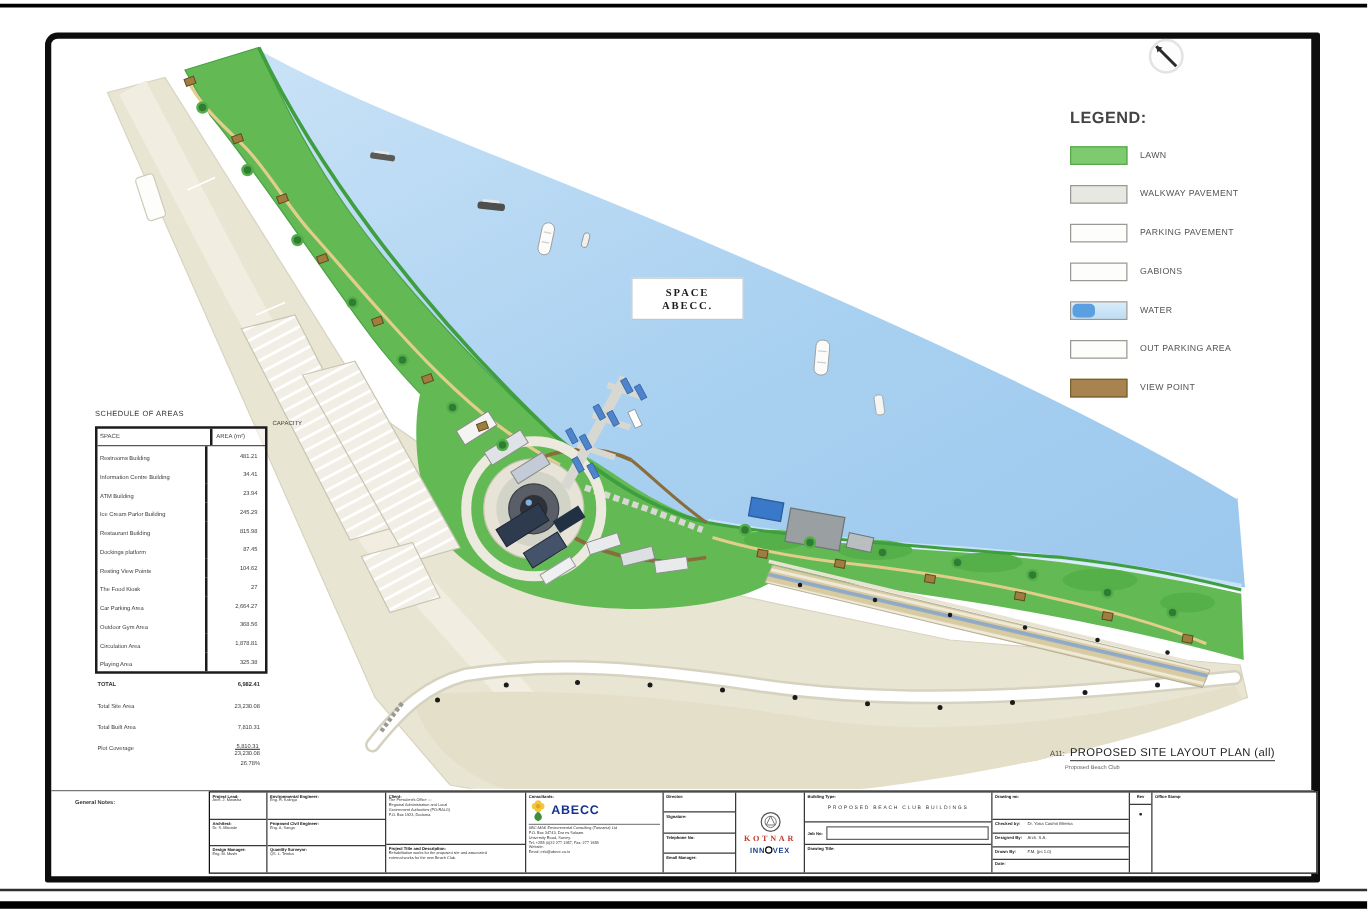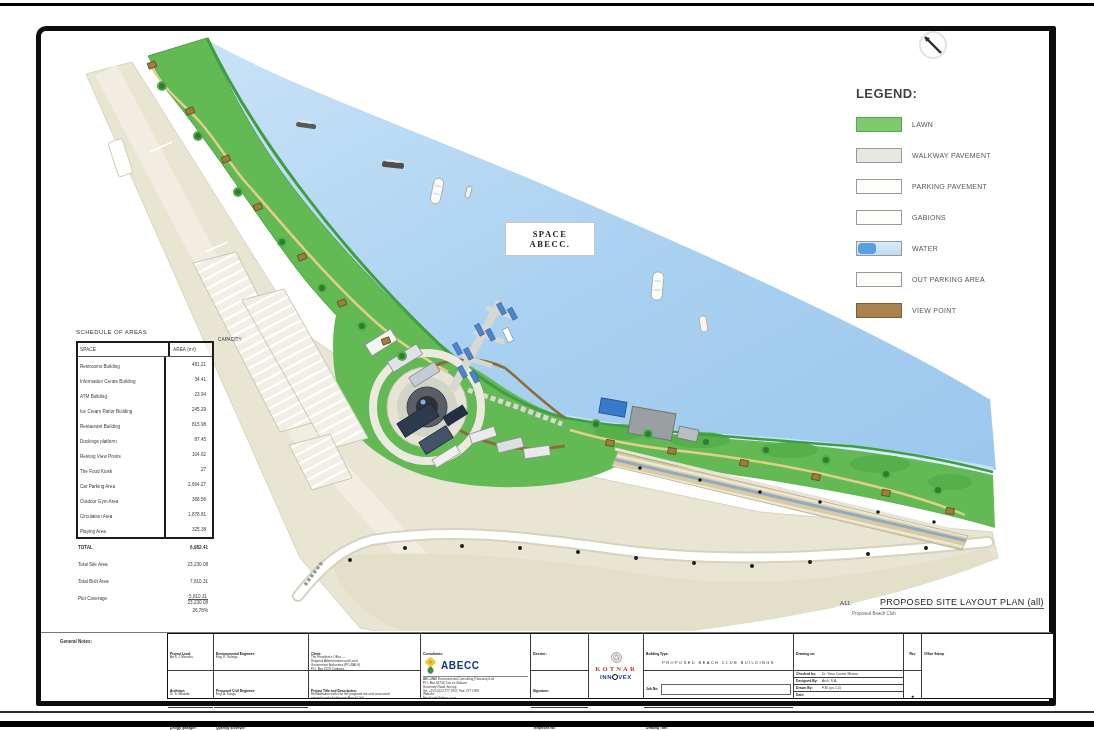--- a/index.html
+++ b/index.html
@@ -46,33 +46,33 @@
   .sum-row{display:flex;align-items:center;min-height:17px;}
   .sum-name{width:88px;padding-left:2px;}
   .sum-val{flex:1;text-align:right;padding-right:6px;}
   .sum-frac{display:flex;flex-direction:column;align-items:flex-end;padding:2px 6px 0 0;flex:1;}
   .sum-frac .top{border-bottom:.8px solid #555;padding:0 1px;}
   .sum-pct{text-align:right;padding:1px 6px 0 0;}
   .sum-total{font-weight:bold;color:#333;}
 
   
   .caption{position:absolute;left:799px;top:566px;width:230px;}
-  .cap-row{display:flex;align-items:baseline;gap:24px;}
+  .cap-row{display:flex;align-items:baseline;}
   .cap-prefix{font-size:6px;color:#444;margin-right:4px;}
   .cap-title{font-size:9px;letter-spacing:.3px;color:#222;border-bottom:.8px solid #555;padding-bottom:1px;}
   .cap-sub{font-size:4.5px;color:#666;margin:2px 0 0 12px;}
 
   
   .tb-topline{position:absolute;left:0;top:601px;width:1010px;border-top:1px solid #777;}
   .gen-notes{position:absolute;left:19px;top:608px;font-size:4.5px;font-weight:bold;color:#333;}
   .tblock{position:absolute;left:126px;top:602px;width:887px;height:66px;border:1.5px solid #111;
           box-sizing:border-box;display:flex;background:#fff;font-size:3.4px;color:#222;}
   .tb-col{border-right:.5px solid #3a3a3a;box-sizing:border-box;display:flex;flex-direction:column;}
   .tb-col:last-child{border-right:none;}
-  .tb-cell{border-bottom:.5px solid #3a3a3a;box-sizing:border-box;padding:18px 2px;overflow:hidden;}
+  .tb-cell{border-bottom:.5px solid #3a3a3a;box-sizing:border-box;padding:1px 2px;overflow:hidden;}
   .tb-cell:last-child{border-bottom:none;}
   .tb-lab{font-weight:bold;font-size:3.3px;color:#111;}
   .tb-line{font-size:3.1px;color:#333;line-height:1.25;}
   .abecc-name{font-size:10px;font-weight:bold;color:#16338e;letter-spacing:.6px;line-height:1;}
   .brand-red{font-family:"Liberation Serif",serif;font-weight:bold;color:#c0392b;font-size:6.5px;letter-spacing:2.2px;text-align:center;margin-top:2px;}
   .brand-blue{font-weight:bold;color:#1b3f8f;font-size:6px;letter-spacing:.6px;text-align:center;margin-top:2px;}
   .circle-o{display:inline-block;width:6px;height:6px;border:1.6px solid #000;border-radius:50%;vertical-align:-1px;box-sizing:border-box;}
   .bt-value{font-size:4px;letter-spacing:1.4px;text-align:center;margin-top:4px;color:#333;}
   .jobno-box{border:.5px solid #666;height:9px;flex:1;margin-left:3px;}
   .chk-row{display:flex;border-bottom:.5px solid #3a3a3a;padding:1px 2px;align-items:baseline;}

